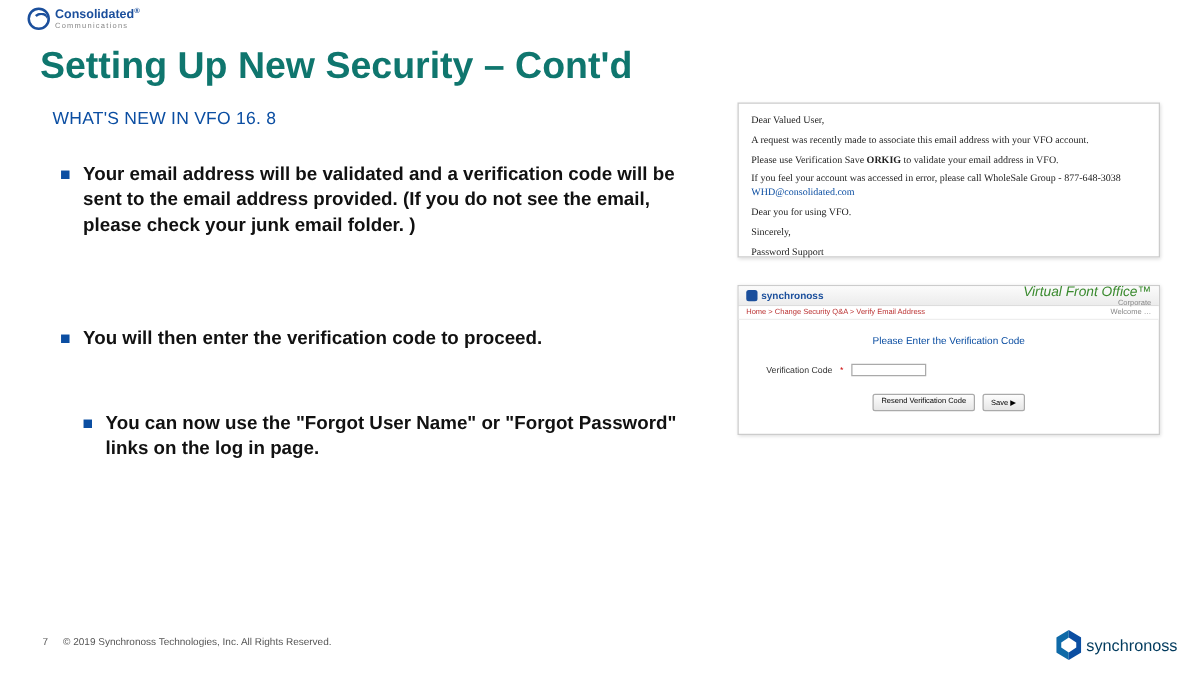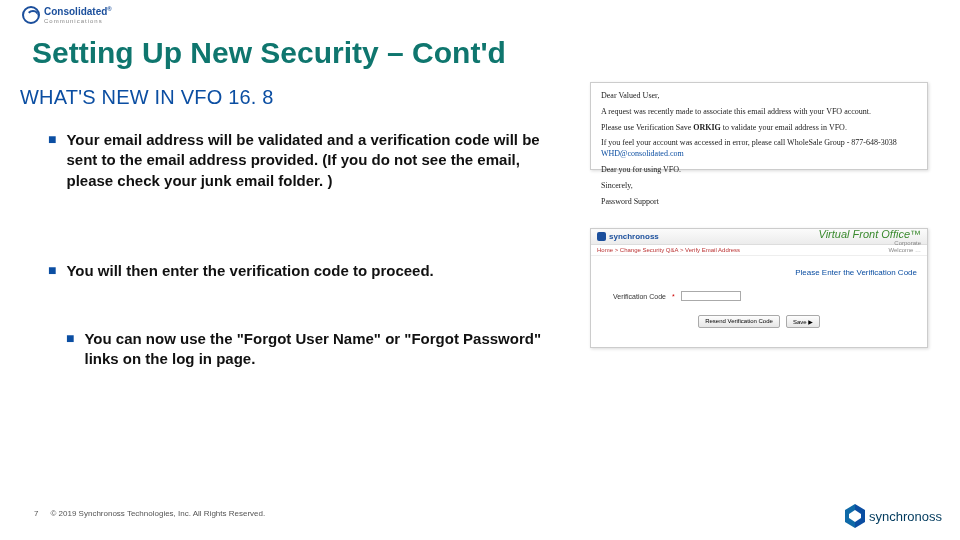--- a/index.html
+++ b/index.html
@@ -49,22 +49,22 @@
     position: absolute;
     top: 36px;
     left: 32px;
     font-size: 30px;
     font-weight: 700;
     color: #0f766e;
   }
   h2.subtitle {
     position: absolute;
     top: 86px;
-    left: 20px;
-    font-size: 20px;
+    left: 42px;
+    font-size: 14px;
     color: #0b4ea2;
     font-weight: 400;
     letter-spacing: 0.2px;
   }
   .bullets {
     position: absolute;
     top: 130px;
     left: 48px;
     width: 520px;
   }
@@ -86,21 +86,21 @@
   .b3 { margin-top: 48px; margin-left: 18px; }
 
   .shot {
     position: absolute;
     border: 1px solid #ccc;
     background: #fff;
     box-shadow: 1px 1px 3px rgba(0,0,0,0.15);
   }
   .email-box {
     top: 82px; left: 590px;
-    width: 338px; height: 88px;
+    width: 338px; height: 124px;
     padding: 8px 10px;
     font-family: "Times New Roman", serif;
     font-size: 8px;
     color: #222;
     line-height: 1.35;
   }
   .email-box p { margin-bottom: 5px; }
   .email-box .link { color: #0b4ea2; font-family: Liberation Serif, serif; }
 
   .vfo-box {
@@ -126,21 +126,21 @@
   .vfo-crumb {
     background:#fff;
     border-bottom:1px solid #eee;
     padding:2px 6px;
     color:#b33;
     font-size:6px;
     display:flex; justify-content:space-between;
   }
   .vfo-crumb .r { color:#888; }
   .vfo-body { padding: 6px 10px; text-align:center; }
-  .vfo-body .prompt { color:#0b4ea2; font-size:8px; margin: 6px 0 14px; text-align: right; }
+  .vfo-body .prompt { color:#0b4ea2; font-size:8px; margin: 6px 0 14px; }
   .vfo-row { display:flex; align-items:center; gap:6px; justify-content:flex-start; margin-left:12px; font-size:7px; color:#333;}
   .vfo-row .field { width:60px; height:10px; border:1px solid #aaa; background:#fff; display:inline-block;}
   .vfo-buttons { margin-top:14px; display:flex; gap:6px; justify-content:center;}
   .vfo-buttons .btn {
     font-size:6px; padding:2px 6px;
     background:linear-gradient(#fdfdfd,#e6e6e6);
     border:1px solid #aaa; border-radius:2px;
   }
 
   .footer {

